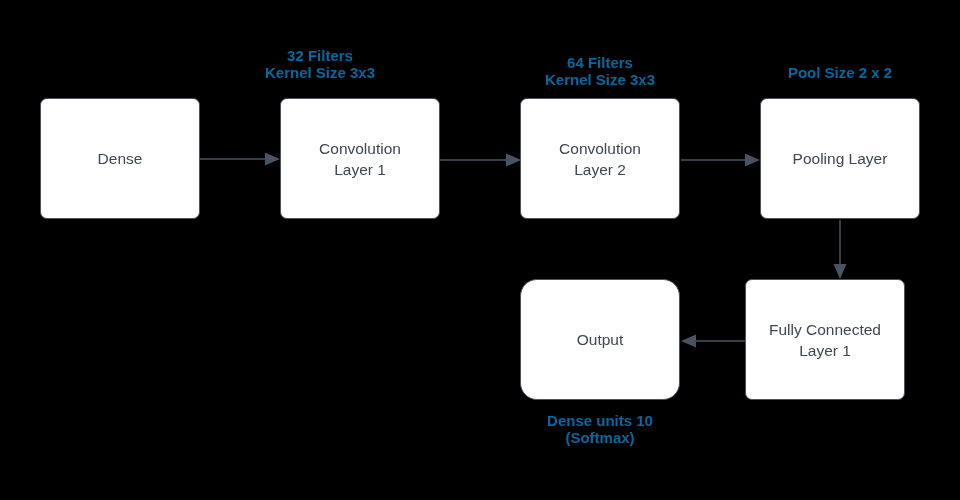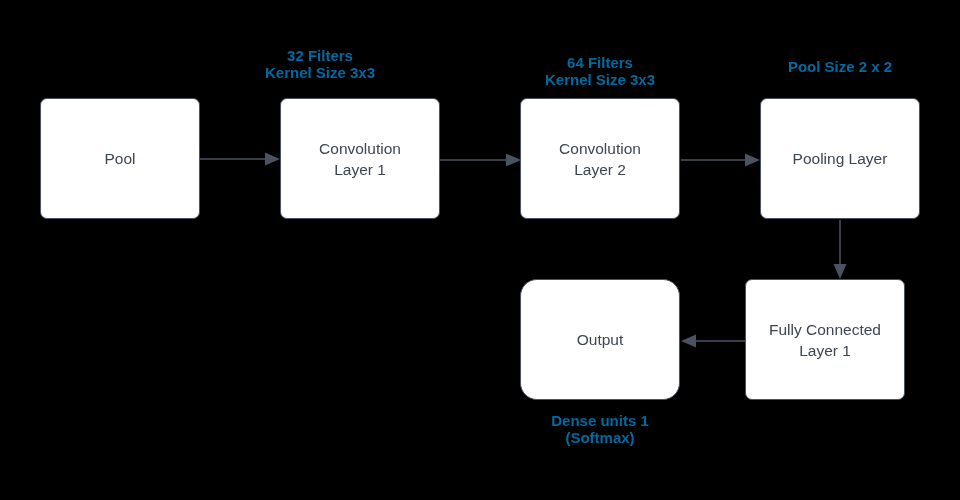--- a/index.html
+++ b/index.html
@@ -51,21 +51,21 @@
   }
   #node-input            { left: 40px;  top: 98px; }
   #node-conv1            { left: 280px; top: 98px; }
   #node-conv2            { left: 520px; top: 98px; }
   #node-pooling          { left: 760px; top: 98px; }
   #node-output           { left: 520px; top: 279px; border-radius: 17px; }
   #node-fully-connected  { left: 745px; top: 279px; }
 
   #annotation-conv1           { left: 210px; top: 47px; }
   #annotation-conv2           { left: 490px; top: 54px; }
-  #annotation-pooling         { left: 730px; top: 58px; }
+  #annotation-pooling         { left: 730px; top: 64px; }
   #annotation-output          { left: 490px; top: 412px; }
   #annotation-fully-connected { left: 730px; top: 412px; }
 </style>
 </head>
 <body>
 
 <div class="stage">
 
   <svg class="arrow-layer" viewBox="0 0 960 500" xmlns="http://www.w3.org/2000/svg">
     <g stroke="#4a5362" stroke-width="1.5" fill="#4a5362">
@@ -90,21 +90,21 @@
         <polygon points="840,279 833.5,264 846.5,264" stroke="none"></polygon>
       </g>
 
       <g>
         <line x1="760" y1="341" x2="695" y2="341"></line>
         <polygon points="681,341 696,334.5 696,347.5" stroke="none"></polygon>
       </g>
     </g>
   </svg>
 
-  <div class="node" id="node-input">Pool</div>
+  <div class="node" id="node-input">Dense</div>
 
   <div class="node" id="node-conv1">Convolution
 Layer 1</div>
 
   <div class="node" id="node-conv2">Convolution
 Layer 2</div>
 
   <div class="node" id="node-pooling">Pooling Layer</div>
 
   <div class="node" id="node-output">Output</div>
@@ -113,17 +113,17 @@
 Layer 1</div>
 
   <div class="annotation" id="annotation-conv1">32 Filters
 Kernel Size 3x3</div>
 
   <div class="annotation" id="annotation-conv2">64 Filters
 Kernel Size 3x3</div>
 
   <div class="annotation" id="annotation-pooling">Pool Size 2 x 2</div>
 
-  <div class="annotation" id="annotation-output">Dense units 1
+  <div class="annotation" id="annotation-output">Dense units 10
 (Softmax)</div>
 
 
 </div>
 
 </body></html>

